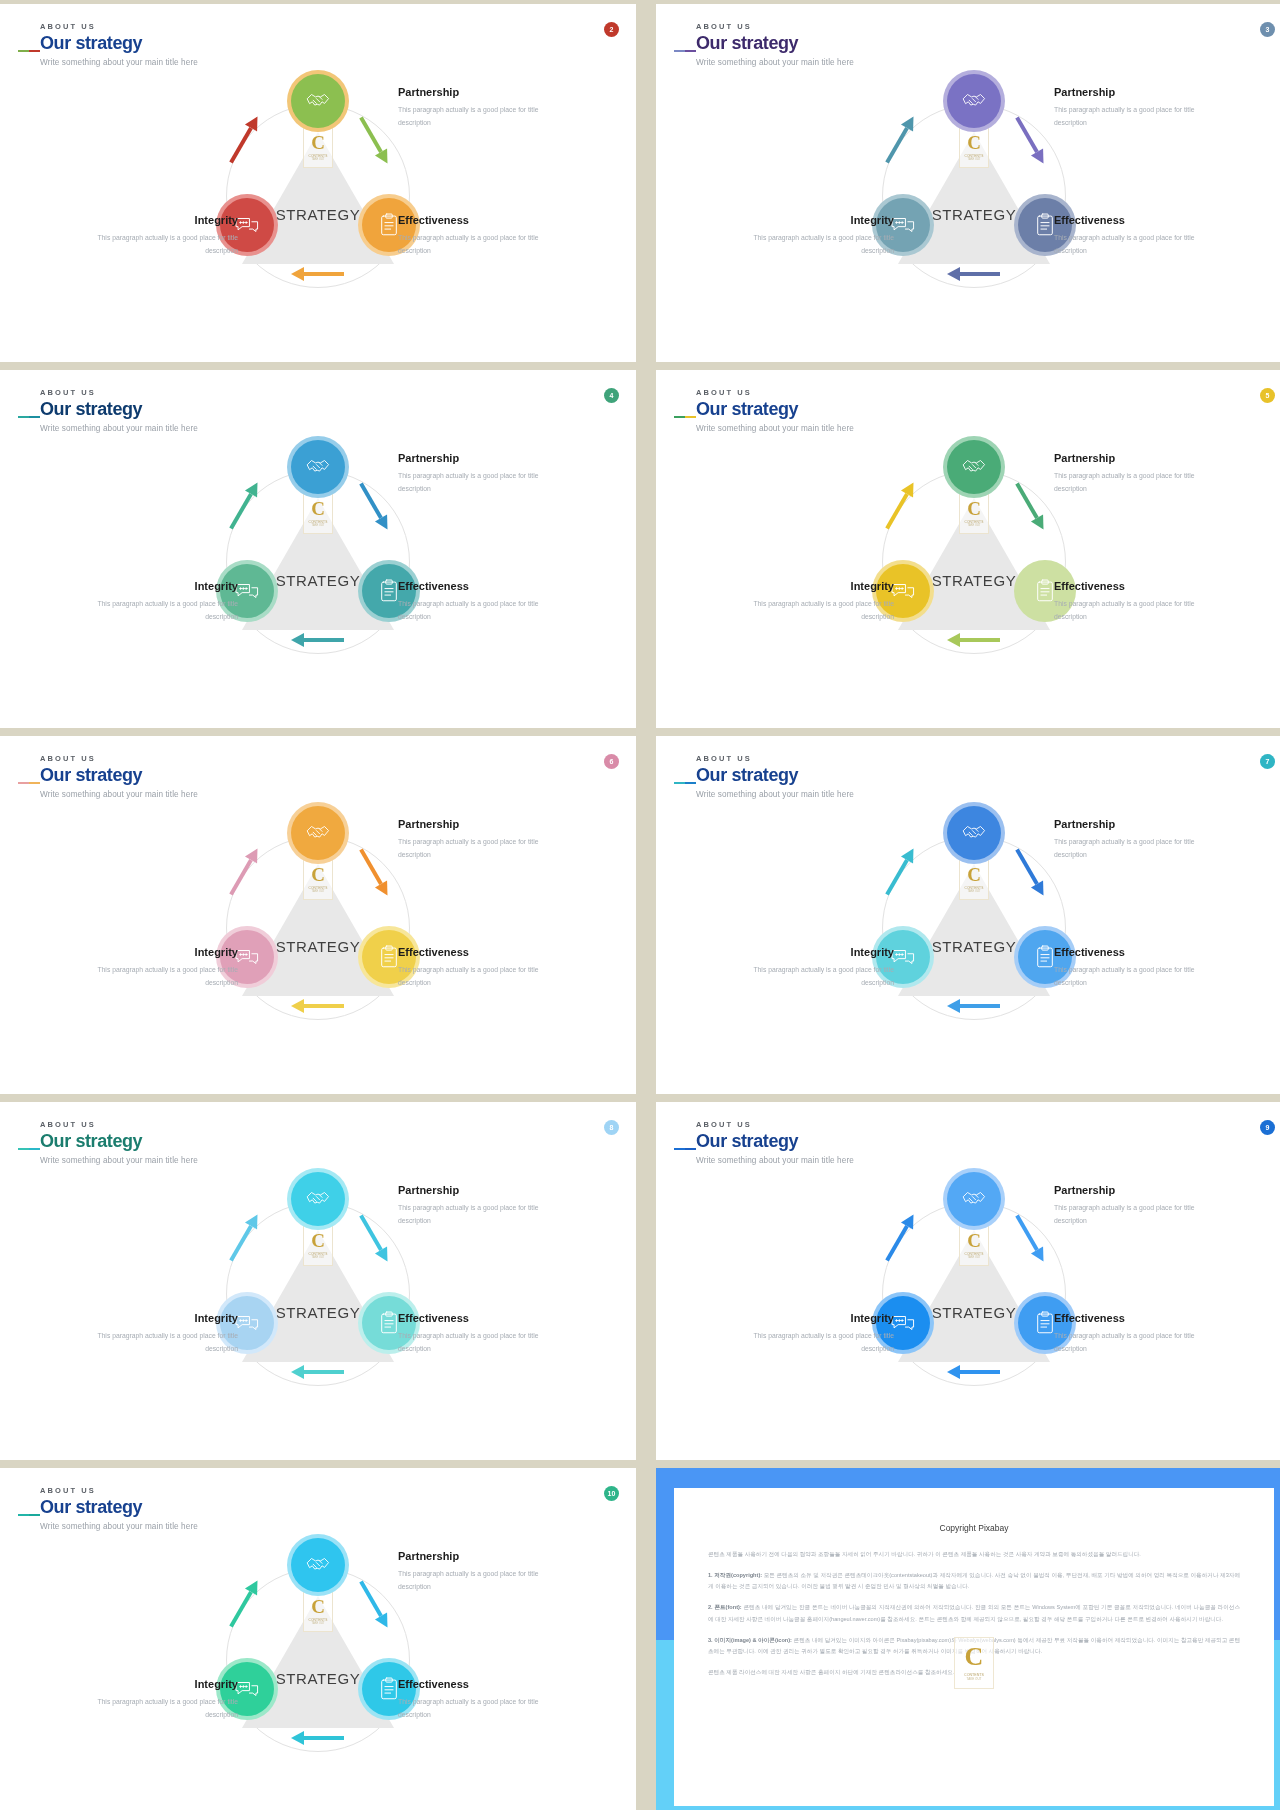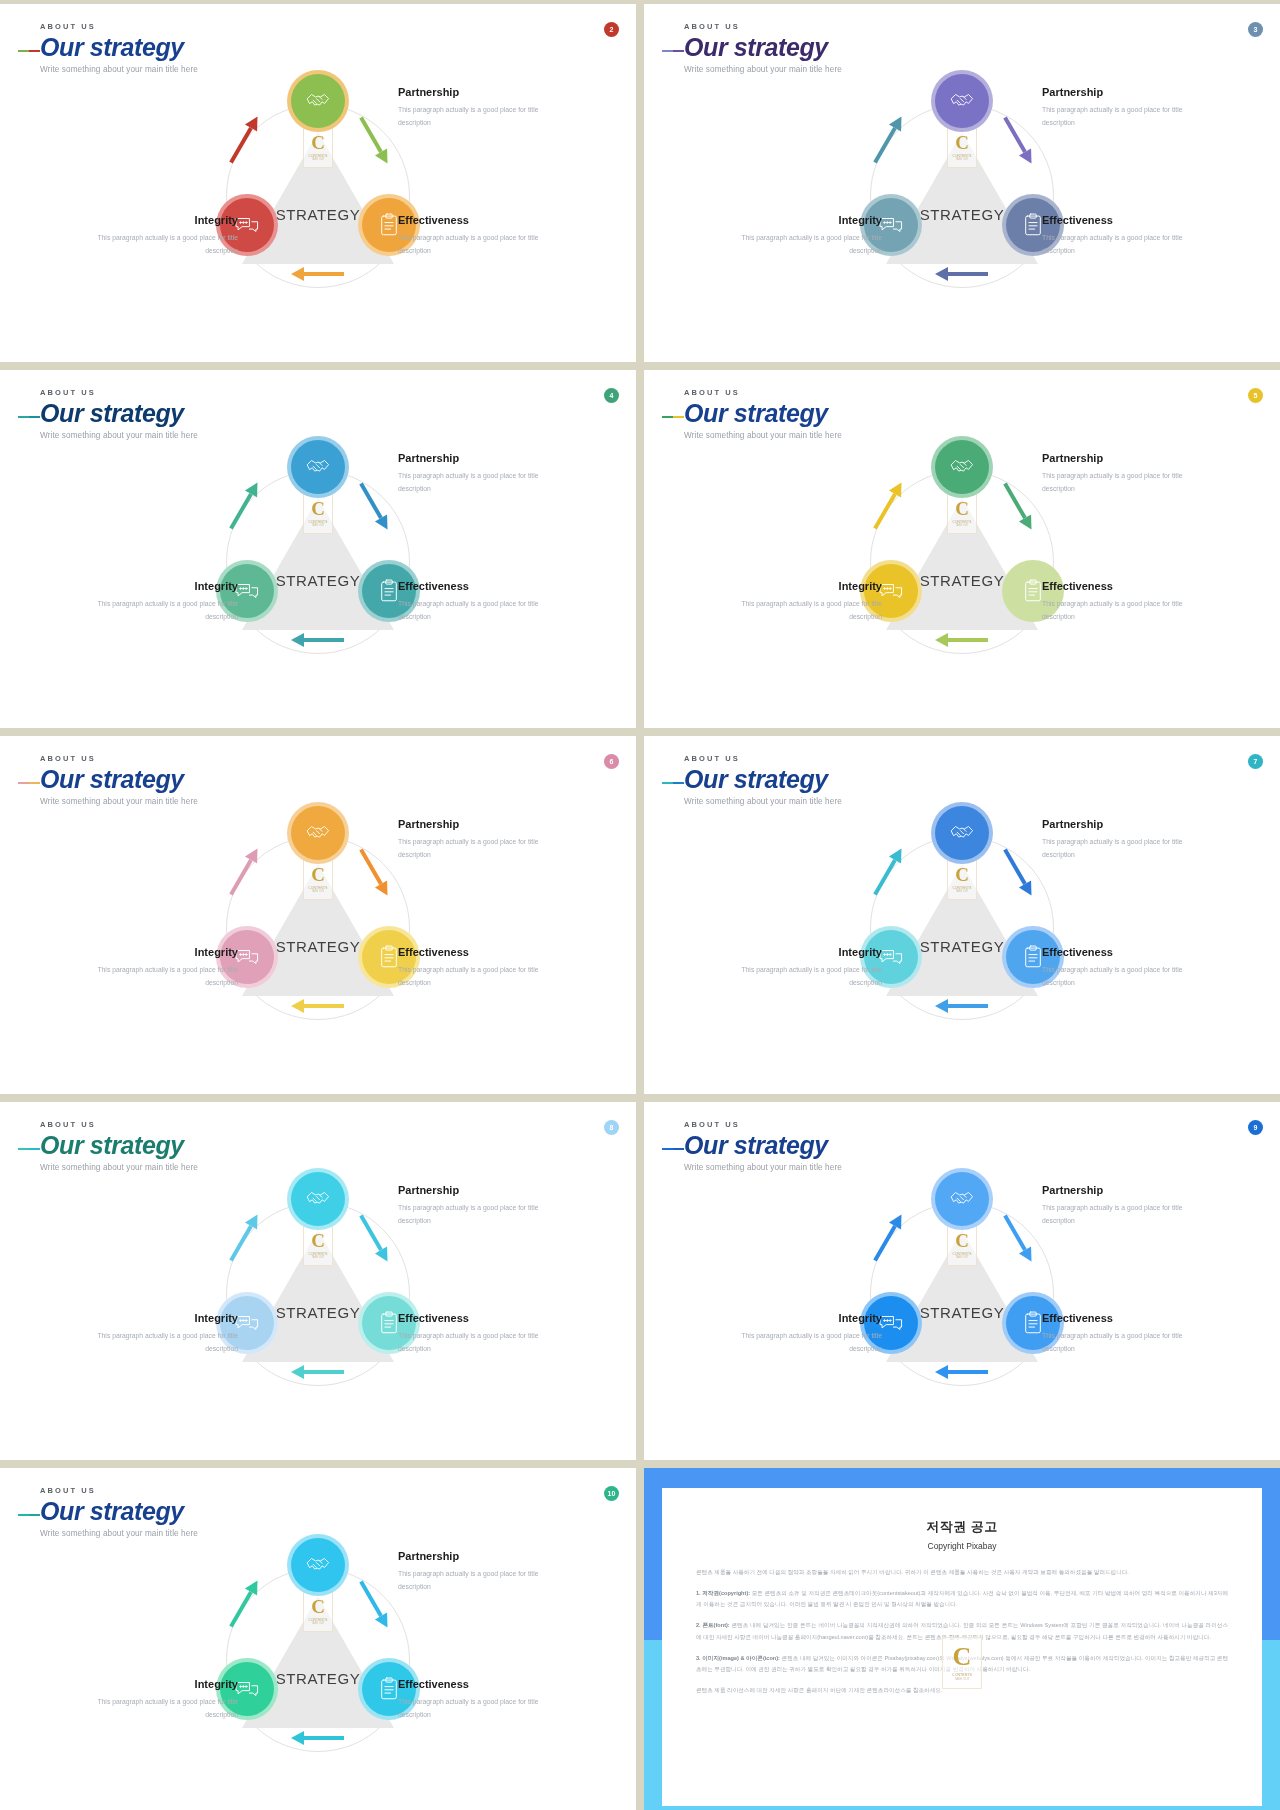--- a/index.html
+++ b/index.html
@@ -9,45 +9,44 @@
     background: #d9d5c3;
     font-family: "Liberation Sans", sans-serif;
     overflow: hidden;
   }
   .deck {
     width: 1280px;
     height: 1810px;
     display: grid;
     grid-template-columns: 636px 636px;
     grid-template-rows: repeat(5, 358px);
-    gap: 8px 8px;
+    gap: 8px 20px;
     padding: 4px 0 0 0;
     background: #d9d5c3;
   }
   .slide {
     background: #ffffff;
     position: relative;
     overflow: hidden;
   }
 
   
   .hdr { position: absolute; left: 40px; top: 18px; }
   .kicker {
     font-size: 7.5px;
     letter-spacing: 2.1px;
     color: #5a5f66;
     font-weight: 700;
     margin-bottom: 3px;
   }
   .title {
-    font-size: 25px;
+    font-size: 18px;
     font-weight: 700;
     line-height: 1.05;
     letter-spacing: -0.4px;
-    font-style: italic;
   }
   .sub {
     font-size: 8.2px;
     color: #9aa0a8;
     margin-top: 5px;
     letter-spacing: 0.1px;
   }
   .rule {
     position: absolute;
     left: 18px;
@@ -1007,21 +1006,20 @@
       </div>
       <div class="lbl lbl-int">
         <h4>Integrity</h4>
         <p>This paragraph  actually is a good place for title description</p>
       </div>
     </div>
     </div>
     <div class="slide copy-slide">
   <div class="lower"></div>
   <div class="copy-card">
-    <h3>저작권 공고</h3>
     <h5>Copyright Pixabay</h5>
     <p>콘텐츠 제품을 사용하기 전에 다음의 협약과 조항들을 자세히 읽어 주시기 바랍니다. 귀하가 이 콘텐츠 제품을 사용하는 것은 사용자 계약과 보증에 동의하셨음을 알려드립니다.</p>
     <p><b>1. 저작권(copyright):</b> <span>모든 콘텐츠의 소유 및 저작권은 콘텐츠테이크아웃(contentstakeout)과 제작자에게 있습니다. 사전 승낙 없이 불법적 이용, 무단전재, 배포 기타 방법에 의하여 영리 목적으로 이용하거나 제3자에게 이용하는 것은 금지되어 있습니다. 이러한 불법 행위 발견 시 준엄한 민사 및 형사상의 처벌을 받습니다.</span></p>
     <p><b>2. 폰트(font):</b> <span>콘텐츠 내에 담겨있는 한글 폰트는 네이버 나눔글꼴의 지적재산권에 의하여 저작되었습니다. 한글 외의 모든 폰트는 Windows System에 포함된 기본 글꼴로 저작되었습니다. 네이버 나눔글꼴 라이선스에 대한 자세한 사항은 네이버 나눔글꼴 홈페이지(hangeul.naver.com)를 참조하세요. 폰트는 콘텐츠와 함께 제공되지 않으므로, 필요할 경우 해당 폰트를 구입하거나 다른 폰트로 변경하여 사용하시기 바랍니다.</span></p>
     <p><b>3. 이미지(image) &amp; 아이콘(icon):</b> <span>콘텐츠 내에 담겨있는 이미지와 아이콘은 Pixabay(pixabay.com)와 Webalys(webalys.com) 등에서 제공한 무료 저작물을 이용하여 제작되었습니다. 이미지는 참고용만 제공되고 콘텐츠에는 무관합니다. 이에 관한 권리는 귀하가 별도로 확인하고 필요할 경우 허가를 취득하거나 이미지를 변경하여 사용하시기 바랍니다.</span></p>
     <p>콘텐츠 제품 라이선스에 대한 자세한 사항은 홈페이지 하단에 기재한 콘텐츠라이선스를 참조하세요.</p>
     <div class="copy-wm">
       <div class="wmc">C</div>
       <div class="wmt">CONTENTS</div>
       <div class="wmt2">TAKE OUT</div>

